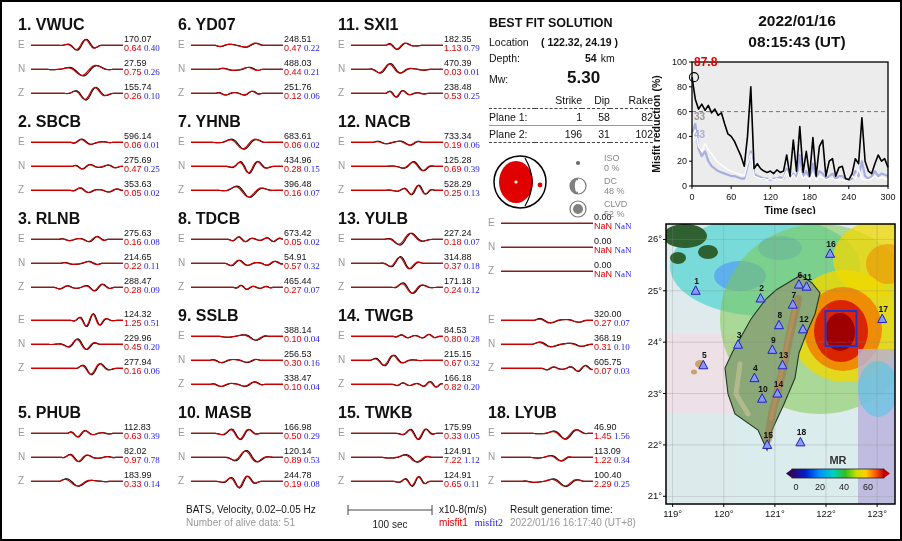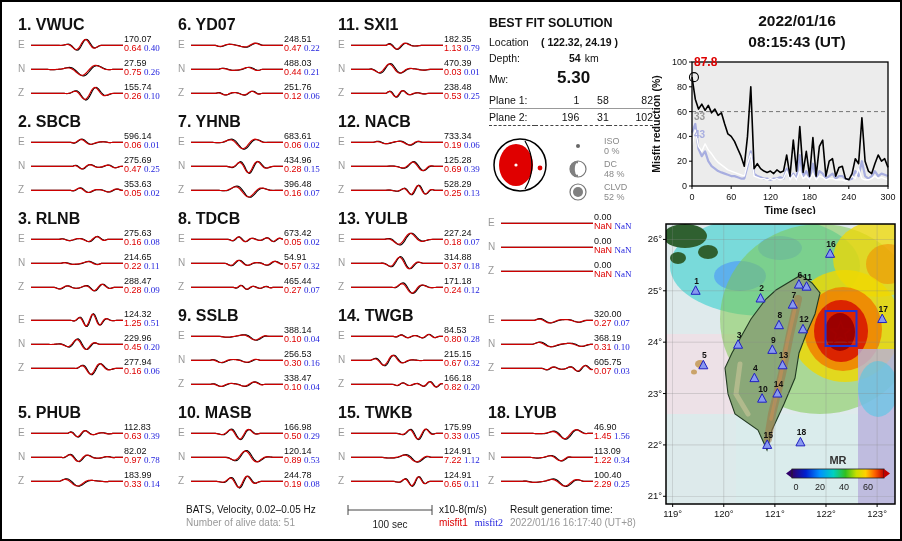--- a/index.html
+++ b/index.html
@@ -692,29 +692,35 @@
     </div>
 
   <div id="solution">
     <div id="sol-title">BEST FIT SOLUTION</div>
     <div class="sol-row">
       <span class="sol-label">Location</span>
       <span class="sol-val">( 122.32,  24.19 )</span>
     </div>
     <div class="sol-row">
       <span class="sol-label">Depth:</span>
-      <span class="sol-val" style="margin-left:28px">54</span>
+      <span class="sol-val" style="margin-left:44px">54</span>
       <span style="margin-left:4px">km</span>
     </div>
     <div class="sol-row">
       <span class="sol-label">Mw:</span>
-      <span id="mw-val" style="margin-left:16px">5.30</span>
+      <span id="mw-val" style="margin-left:26px">5.30</span>
     </div>
     <table id="sol-table">
       <tbody>
+          <tr class="hdr">
+        <td class="lbl"></td>
+        <td>Strike</td>
+        <td>Dip</td>
+        <td>Rake</td>
+      </tr>
       <tr class="p1">
         <td class="lbl">Plane 1:</td>
         <td>1</td>
         <td>58</td>
         <td>82</td>
       </tr>
       <tr class="p2">
         <td class="lbl">Plane 2:</td>
         <td>196</td>
         <td>31</td>

